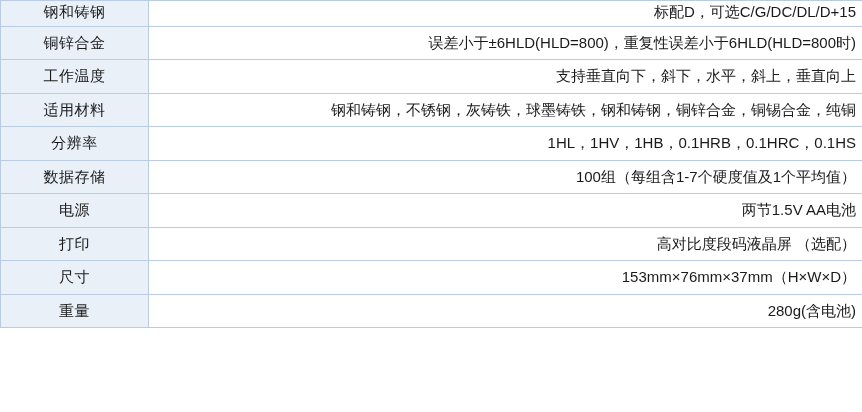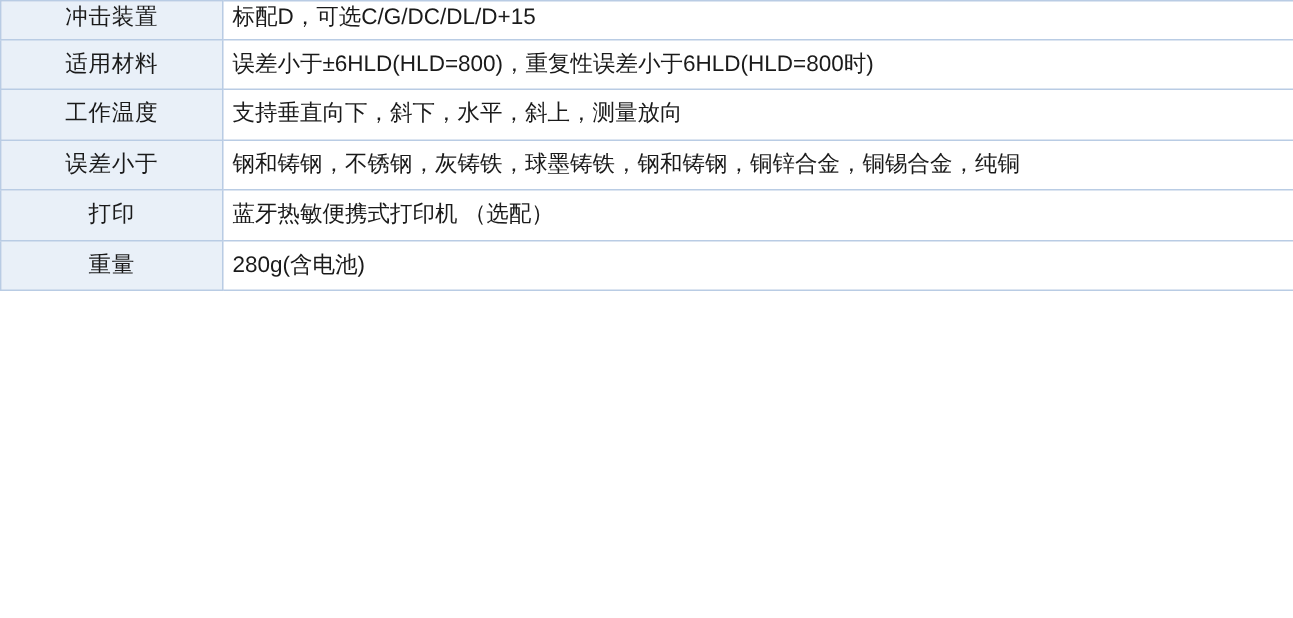--- a/index.html
+++ b/index.html
@@ -29,56 +29,72 @@
     vertical-align: middle;
   }
   #spec-table td.label {
     background: #e9f0f8;
     text-align: center;
     font-weight: normal;
     letter-spacing: 0.5px;
   }
   #spec-table td.value {
     background: #ffffff;
-    text-align: left;
+    text-align: right;
   }
   #spec-table tr.first-row td {
     
     height: 14px;
     padding-top: 0;
     padding-bottom: 2px;
   }
 </style>
 </head>
 <body>
 
 <table id="spec-table">
   <colgroup>
     <col class="c-label">
     <col class="c-value">
   </colgroup>
   <tbody>
       <tr class="first-row">
-        <td class="label">冲击装置</td>
+        <td class="label">钢和铸钢</td>
         <td class="value">标配D，可选C/G/DC/DL/D+15</td>
       </tr>
       <tr>
-        <td class="label">适用材料</td>
+        <td class="label">铜锌合金</td>
         <td class="value">误差小于±6HLD(HLD=800)，重复性误差小于6HLD(HLD=800时)</td>
       </tr>
       <tr>
         <td class="label">工作温度</td>
-        <td class="value">支持垂直向下，斜下，水平，斜上，测量放向</td>
+        <td class="value">支持垂直向下，斜下，水平，斜上，垂直向上</td>
       </tr>
       <tr>
-        <td class="label">误差小于</td>
+        <td class="label">适用材料</td>
         <td class="value">钢和铸钢，不锈钢，灰铸铁，球墨铸铁，钢和铸钢，铜锌合金，铜锡合金，纯铜</td>
       </tr>
       <tr>
+        <td class="label">分辨率</td>
+        <td class="value">1HL，1HV，1HB，0.1HRB，0.1HRC，0.1HS</td>
+      </tr>
+      <tr>
+        <td class="label">数据存储</td>
+        <td class="value">100组（每组含1-7个硬度值及1个平均值）</td>
+      </tr>
+      <tr>
+        <td class="label">电源</td>
+        <td class="value">两节1.5V AA电池</td>
+      </tr>
+      <tr>
         <td class="label">打印</td>
-        <td class="value">蓝牙热敏便携式打印机 （选配）</td>
+        <td class="value">高对比度段码液晶屏 （选配）</td>
+      </tr>
+      <tr>
+        <td class="label">尺寸</td>
+        <td class="value">153mm×76mm×37mm（H×W×D）</td>
       </tr>
       <tr>
         <td class="label">重量</td>
         <td class="value">280g(含电池)</td>
       </tr>
     </tbody>
 </table>
 
 </body></html>

